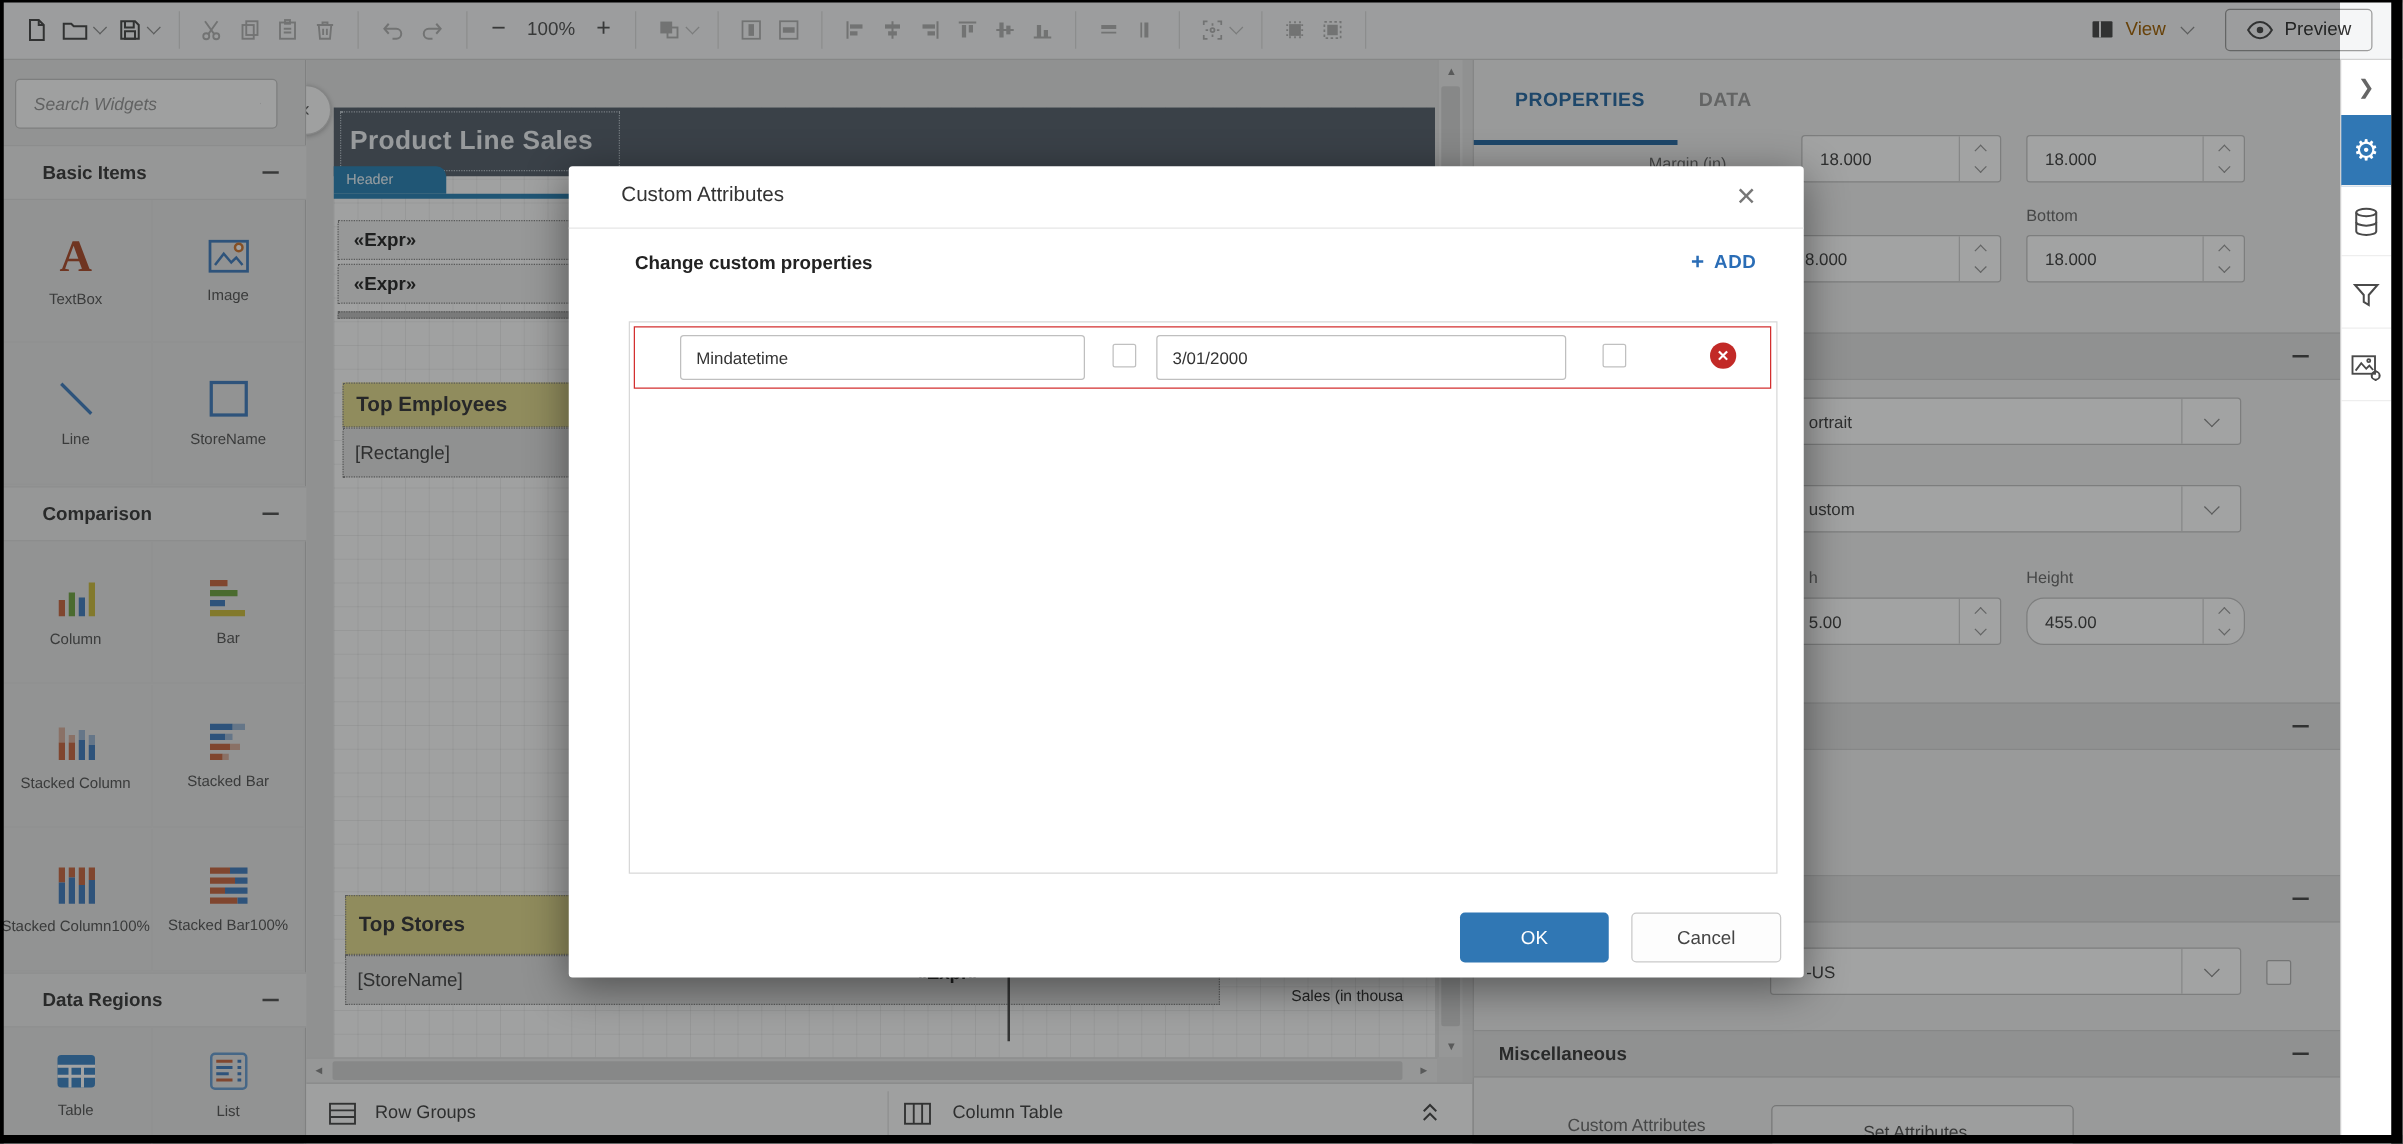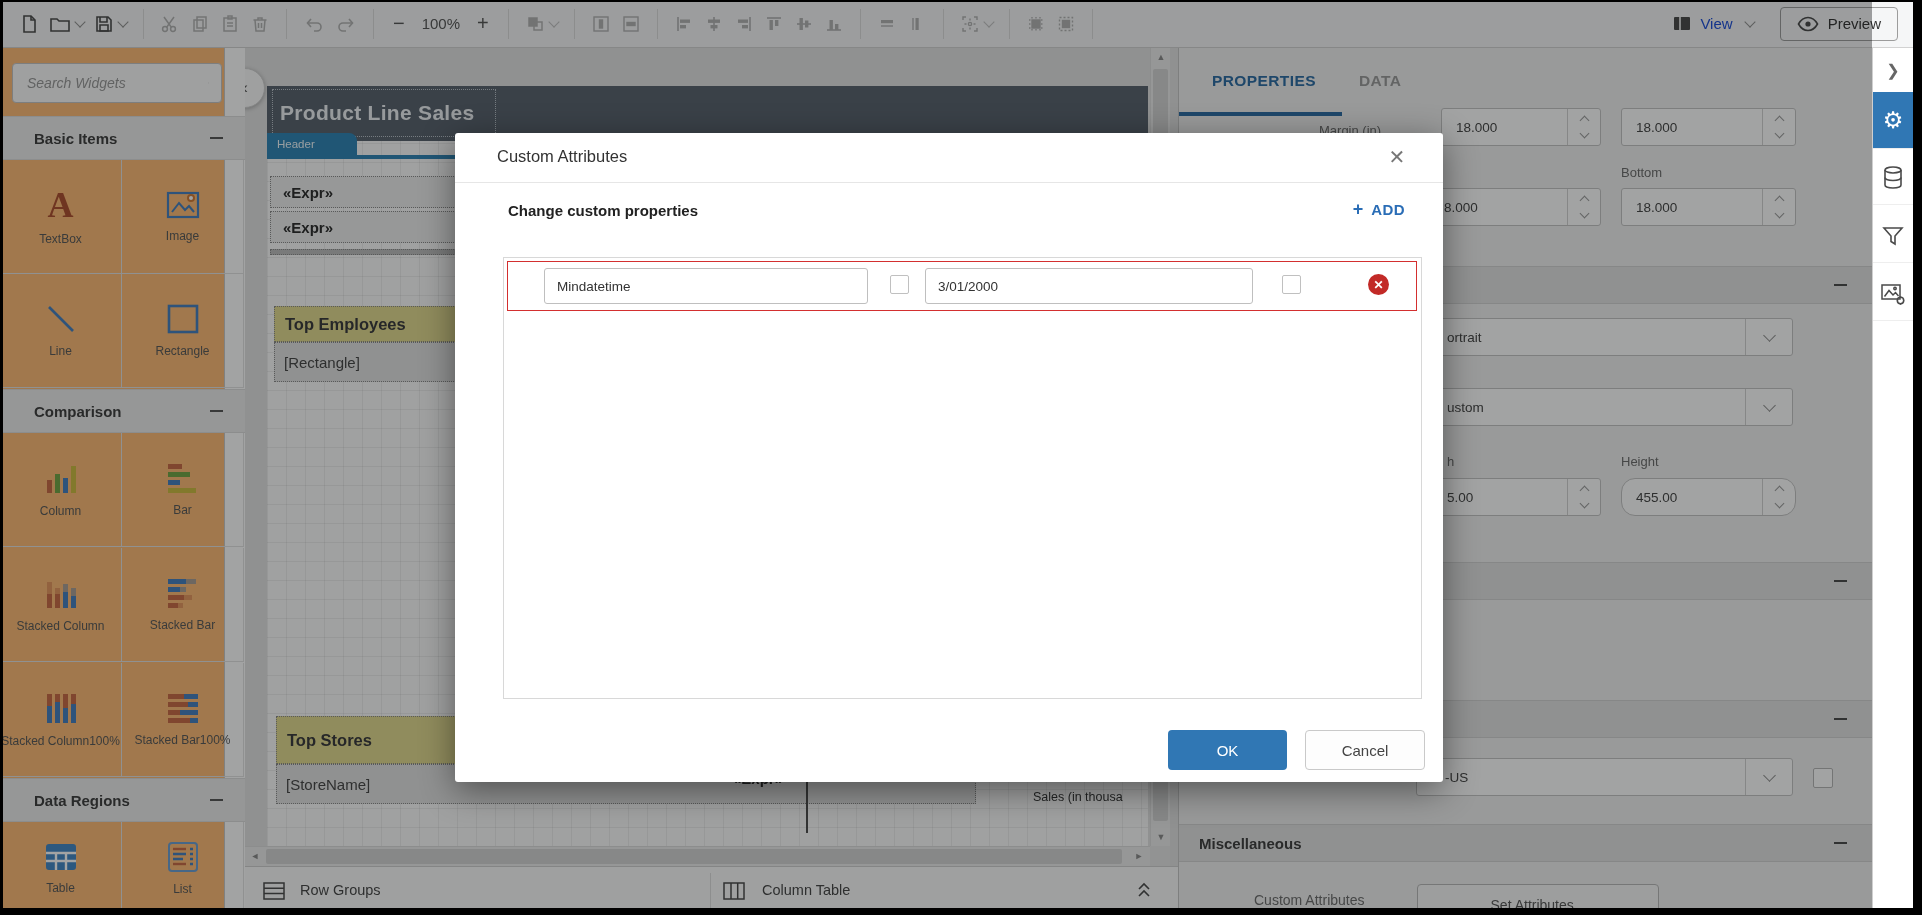--- a/index.html
+++ b/index.html
@@ -12,25 +12,25 @@
   .fill-off{fill:#b2b2b2;}
 
   
   .toolbar{left:0;top:0;width:1922px;height:48px;background:#f5f6f7;border-bottom:1px solid #d2d2d2;display:flex;align-items:center;padding-left:14px;box-sizing:border-box;}
   .tbtn{display:flex;align-items:center;justify-content:center;height:34px;padding:0 5px;}
   .tsep{width:1px;height:30px;background:#dbdbdb;margin:0 11px;}
   .chev-s{width:7px;height:7px;border-right:1.5px solid #8f8f8f;border-bottom:1.5px solid #8f8f8f;transform:rotate(45deg);margin:-3px 0 0 5px;}
   .chev-off{border-color:#c0c0c0;}
   .zoomtxt{font-size:15px;color:#555;padding:0 9px;}
   .zoomsign{font-size:20px;color:#555;padding:0 8px;}
-  .viewgrp{margin-left:auto;display:flex;align-items:center;gap:8px;color:#1d4ed8;font-size:15px;}
+  .viewgrp{margin-left:auto;display:flex;align-items:center;gap:8px;color:#a16207;font-size:15px;}
   .previewbtn{display:flex;align-items:center;gap:9px;border:1px solid #9c9c9c;border-radius:4px;height:32px;padding:0 16px;margin:0 24px 0 26px;color:#333;font-size:15px;background:#f5f6f7;}
 
   
-  .sidebar{left:0;top:48px;width:225px;height:867px;background:#fdba74;border-right:1px solid #c9c9c9;box-sizing:border-box;}
+  .sidebar{left:0;top:48px;width:245px;height:867px;background:#e5e5e5;border-right:1px solid #c9c9c9;box-sizing:border-box;}
   .search{position:absolute;left:12px;top:15px;width:210px;height:40px;border:1px solid #c4c4c4;border-radius:4px;background:#fbfbfb;display:flex;align-items:center;box-sizing:border-box;}
   .search input{flex:1;border:0;outline:0;background:transparent;font-size:14px;padding:0 0 0 14px;color:#444;font-family:"Liberation Sans",sans-serif;}
   .search input::placeholder{font-style:italic;color:#979797;}
   .sec-h{position:absolute;left:0;width:245px;height:44px;background:#ececec;border-top:1px solid #dcdcdc;border-bottom:1px solid #dcdcdc;display:flex;align-items:center;padding:0 22px 0 34px;box-sizing:border-box;font-size:15px;font-weight:bold;color:#3c3c3c;}
   .minus{margin-left:auto;width:13px;height:2px;background:#555;}
   .cell{position:absolute;width:122px;height:114px;border-right:1px solid #e2e2e2;border-bottom:1px solid #e2e2e2;display:flex;flex-direction:column;align-items:center;justify-content:center;gap:9px;box-sizing:border-box;}
   .cell .lbl{font-size:12px;color:#585858;text-align:center;line-height:1.25;}
   .Aicon{font-family:"Liberation Serif",serif;font-size:36px;font-weight:bold;color:#ad4e2e;line-height:1;}
 
   
@@ -322,21 +322,21 @@
           <rect x="2" y="3" width="30" height="24" stroke="#447fbe" stroke-width="2.2"></rect>
           <path d="M6 22l7-9 6 7 4-4 5 6" stroke="#447fbe" stroke-width="2"></path>
           <circle cx="25" cy="8" r="3" fill="#fff" stroke="#d07a35" stroke-width="2"></circle>
         </svg>
         <span class="lbl">Image</span>
       </div>
     <div class="cell" style="left:122px;top:226px;">
         <svg width="34" height="32" viewBox="0 0 34 32" fill="none">
           <rect x="3" y="3" width="28" height="26" stroke="#447fbe" stroke-width="2.6"></rect>
         </svg>
-        <span class="lbl">Rectangle</span>
+        <span class="lbl">StoreName</span>
       </div>
 
     <div class="sec-h" style="top:341px;">
         <span>Comparison</span>
         <span class="minus"></span>
       </div>
     <div class="cell" style="left:0;top:385px;">
         <svg width="32" height="34" viewBox="0 0 32 34">
           <rect x="2" y="19" width="5" height="13" fill="#c96a45"></rect>
           <rect x="10" y="13" width="5" height="19" fill="#71a544"></rect>

